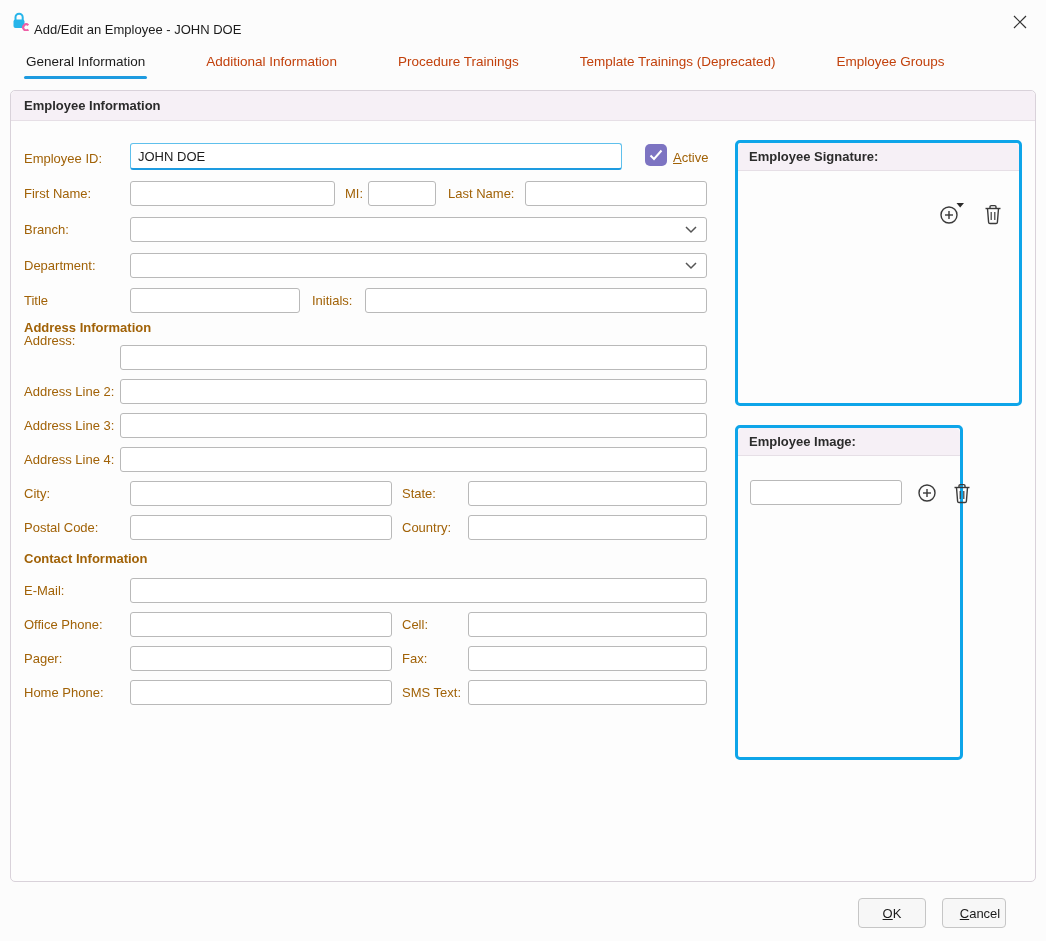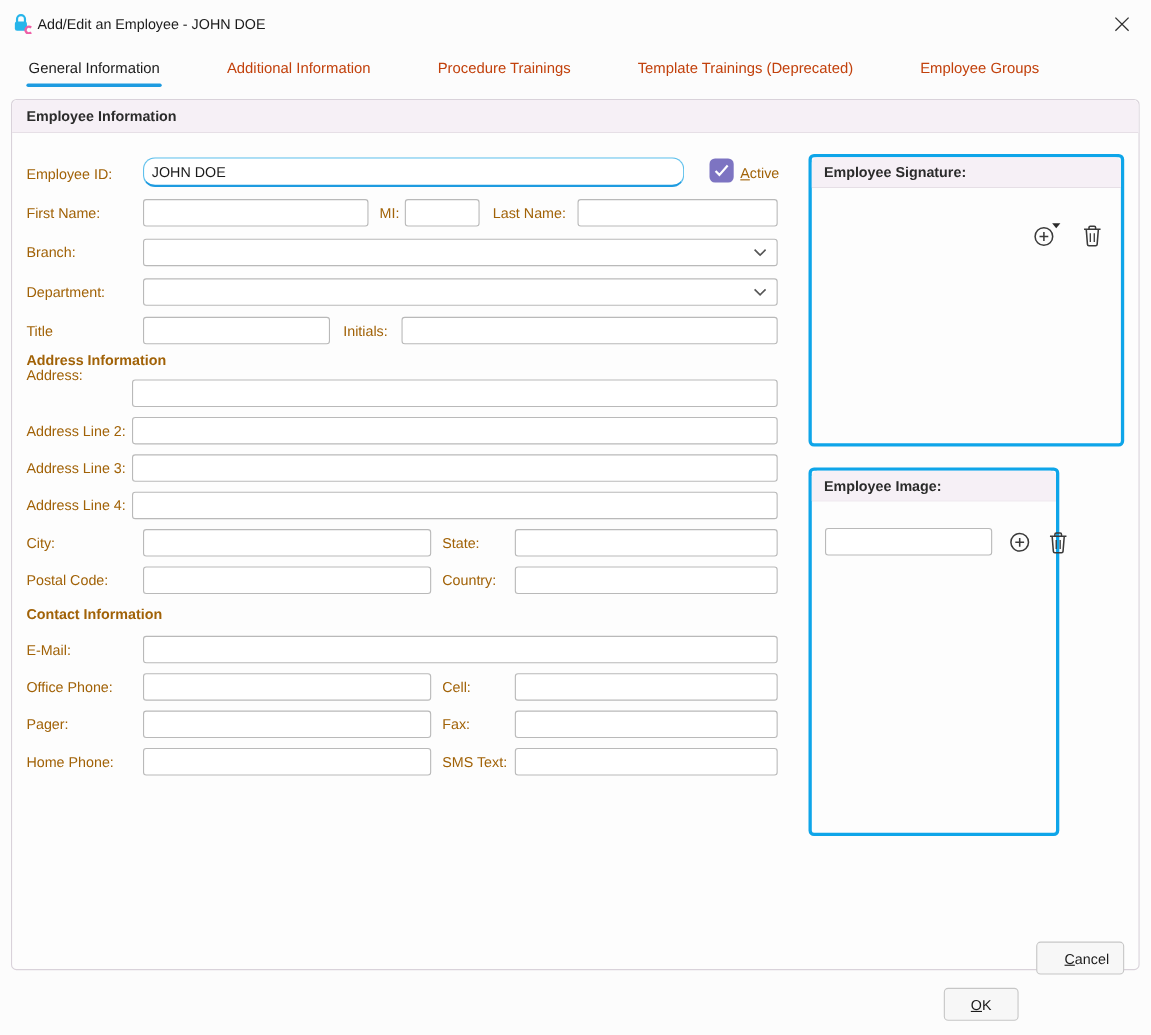--- a/index.html
+++ b/index.html
@@ -10,21 +10,21 @@
     position: relative;
     width: 1046px;
     height: 941px;
     background: #fcfcfc;
     overflow: hidden;
   }
 
   
   .titlebar { position: absolute; left: 0; top: 0; width: 100%; height: 42px; }
   .app-icon { position: absolute; left: 10px; top: 11px; }
-  .title-text { position: absolute; left: 34px; top: 14px; font-size: 13px; color: #1b1b1b; }
+  .title-text { position: absolute; left: 34px; top: 22px; font-size: 13px; color: #1b1b1b; }
   .close-btn {
     position: absolute; right: 16px; top: 12px; width: 20px; height: 20px;
     display: flex; align-items: center; justify-content: center; cursor: pointer;
   }
 
   
   .tabs { position: absolute; left: 24px; top: 50px; display: flex; gap: 57px; }
   .tab {
     position: relative; font-size: 13.5px; color: #c2410c;
     padding: 4px 2px 12px 2px; cursor: pointer; white-space: nowrap;
@@ -100,21 +100,21 @@
   .u { text-decoration: underline; }
 
   
   .btn {
     position: absolute; height: 30px; background: #f7f7f7;
     border: 1px solid #c6c6c6; border-radius: 4px;
     display: flex; align-items: center; justify-content: center;
     font-size: 13px; color: #1b1b1b; cursor: pointer;
   }
   .btn-ok { left: 858px; top: 898px; width: 68px; }
-  .btn-cancel { left: 942px; top: 856px; width: 80px; padding-left: 12px; }
+  .btn-cancel { left: 942px; top: 898px; width: 64px; padding-left: 12px; }
 </style>
 </head>
 <body>
 
 <div class="dialog">
 
   <div class="titlebar">
     <span class="app-icon">
       <svg width="20" height="20" viewBox="0 0 20 20">
         <path d="M5.5 9 V6.3 a3.6 3.6 0 0 1 7.2 0 V9" fill="none" stroke="#27b5ea" stroke-width="2"></path>
@@ -136,21 +136,21 @@
     <div class="tab">Procedure Trainings</div>
     <div class="tab">Template Trainings (Deprecated)</div>
     <div class="tab">Employee Groups</div>
   </div>
 
   <div class="groupbox">
     <div class="groupbox-header">Employee Information</div>
   </div>
 
   <span class="lbl" style="left:24px; top:146px;">Employee ID:</span>
-  <input class="tb focused" style="left: 130px; top: 143px; width: 492px; border-radius: 11px;" value="JOHN DOE">
+  <input class="tb focused" style="left: 130px; top: 143px; width: 492px;" value="JOHN DOE">
   <div class="chk" style="left:645px; top:144px;">
     <svg width="14" height="12" viewBox="0 0 14 12">
       <path d="M1.5 6.5 L5 10 L12.5 1.5" fill="none" stroke="#ffffff" stroke-width="2"></path>
     </svg>
   </div>
   <span class="lbl" style="left:673px; top:145px;"><span class="u">A</span><span>ctive</span></span>
 
   <span class="lbl" style="left:24px; top:181px;">First Name:</span>
   <input class="tb" style="left: 130px; top: 181px; width: 205px;">
   <span class="lbl" style="left:345px; top:181px;">MI:</span>

